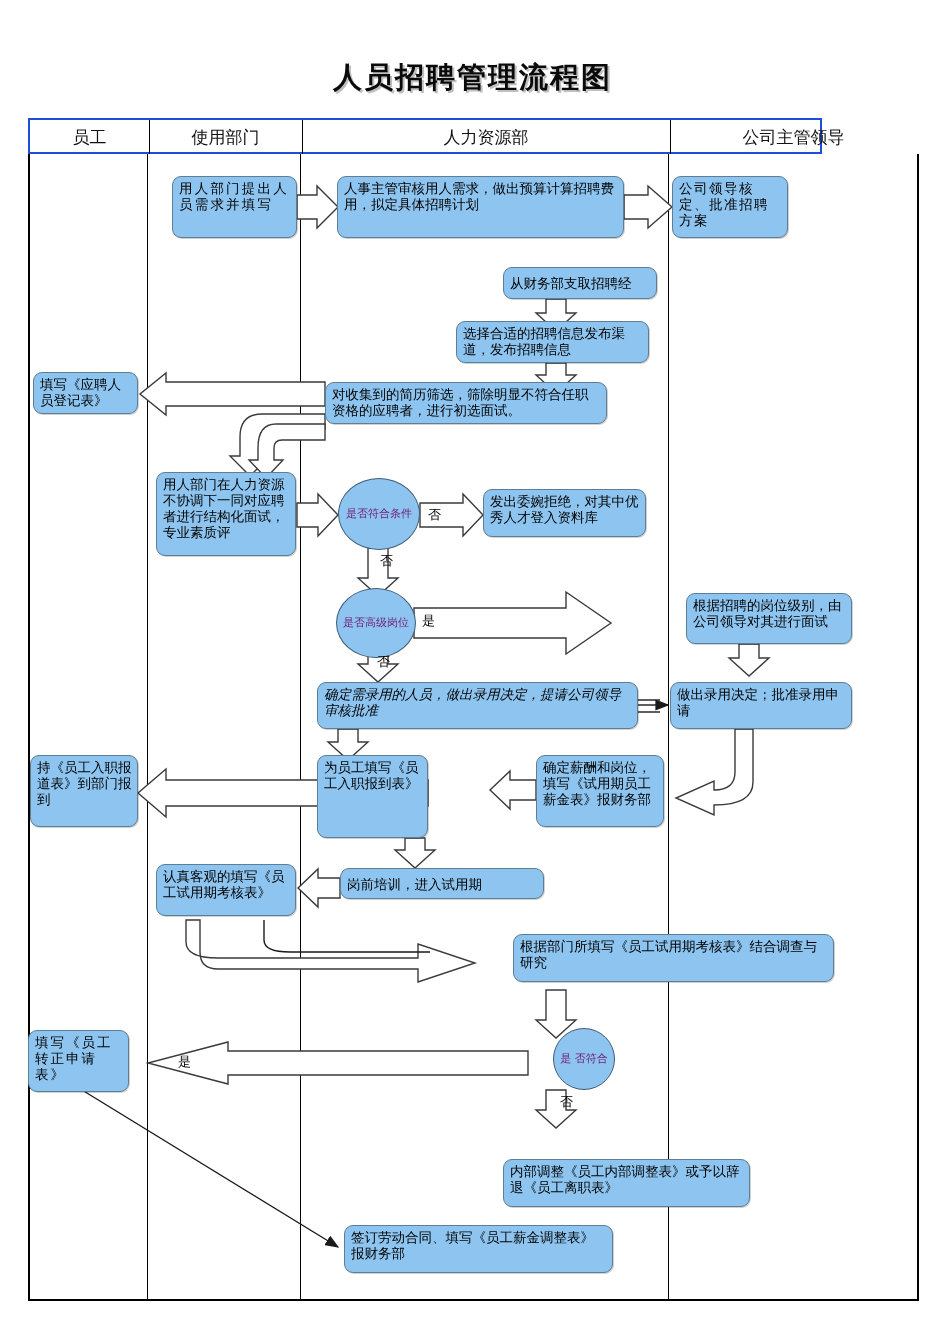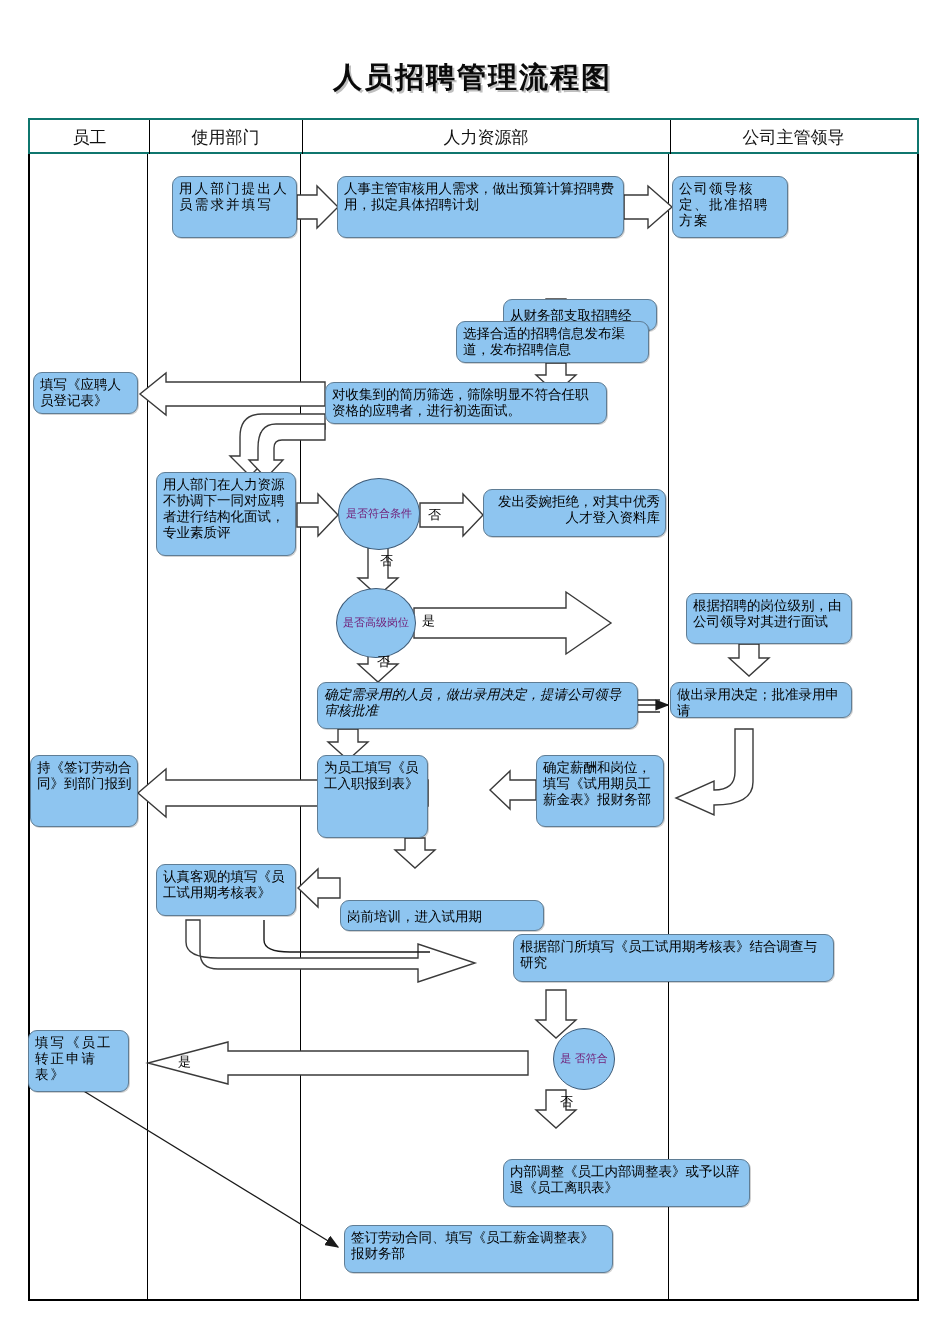--- a/index.html
+++ b/index.html
@@ -9,42 +9,42 @@
   
   #title{
     position:absolute;left:0;top:58px;width:945px;text-align:center;
     font-family:"DejaVu Sans","Liberation Sans",sans-serif;
     font-weight:bold;font-size:29px;letter-spacing:2px;color:#0a0a0a;
     text-shadow:2px 2px 0 #bfbfbf;
   }
 
   
   #lanes{position:absolute;left:28px;top:118px;width:891px;height:1185px;}
-  .lane-head-row{position:absolute;left:0;top:0;width:891px;height:36px;
-    border:2px solid #0f766e;box-sizing:border-box;background:#fff;}
+  .lane-head-row{position:absolute;left:0;top:0;width:794px;height:36px;
+    border:2px solid #1d4ed8;box-sizing:border-box;background:#fff;}
   .lane-head{position:absolute;top:0;height:34px;line-height:34px;text-align:center;
     font-size:17px;color:#111;font-family:"DejaVu Serif","Liberation Serif",serif;}
   .lane-head.sep{border-right:1.5px solid #000;}
   .lane-body{position:absolute;left:0;top:36px;width:891px;height:1147px;
     border-left:2px solid #000;border-right:2px solid #000;border-bottom:2px solid #000;
     box-sizing:border-box;}
   .vline{position:absolute;top:36px;width:0;border-left:1.5px solid #000;height:1147px;}
 
   
   .node{
     position:absolute;box-sizing:border-box;
     background:#8ec5f0;border:1.2px solid #5f7d95;border-radius:9px;
     color:#000;font-size:13.5px;line-height:16px;
     padding:3px 5px 3px 6px;
     font-family:"DejaVu Sans","Liberation Sans",sans-serif;
     box-shadow:1px 1px 0 rgba(0,0,0,.18);
     overflow:hidden;
   }
   .node.wide-space{letter-spacing:2.2px;}
-  .node.vcenter{display:flex;align-items:center;margin-top:32px;}
+  .node.vcenter{display:flex;align-items:center;}
 
   .decision{
     position:absolute;box-sizing:border-box;border-radius:50%;
     background:#8ec5f0;border:1.2px solid #3f5c78;
     display:flex;align-items:center;justify-content:center;text-align:center;
     font-size:11px;line-height:16px;color:#701a75;
   }
 
   .edge-label{
     position:absolute;font-size:13px;color:#000;background:transparent;
@@ -150,35 +150,35 @@
   <div class="node" style="left:456px;top:321px;width:193px;height:42px;">选择合适的招聘信息发布渠道，发布招聘信息</div>
 
   <div class="node" style="left:325px;top:382px;width:282px;height:42px;">对收集到的简历筛选，筛除明显不符合任职资格的应聘者，进行初选面试。</div>
 
   <div class="node" style="left:33px;top:372px;width:105px;height:42px;">填写《应聘人员登记表》</div>
 
   <div class="node" style="left:156px;top:472px;width:140px;height:84px;">用人部门在人力资源不协调下一同对应聘者进行结构化面试，专业素质评</div>
 
   <div class="decision" style="left:338px;top:478px;width:82px;height:72px;">是否符合条件</div>
 
-  <div class="node" style="left:483px;top:489px;width:183px;height:48px;text-align:right;">发出委婉拒绝，对其中优秀人才登入资料库</div>
+  <div class="node" style="left:483px;top:489px;width:163px;height:48px;">发出委婉拒绝，对其中优秀人才登入资料库</div>
 
   <div class="decision" style="left:336px;top:588px;width:80px;height:70px;">是否高级岗位</div>
 
   <div class="node" style="left:686px;top:593px;width:166px;height:51px;">根据招聘的岗位级别，由公司领导对其进行面试</div>
 
   <div class="node" style="left:317px;top:682px;width:321px;height:47px;font-style:italic;">确定需录用的人员，做出录用决定，提请公司领导审核批准</div>
 
-  <div class="node" style="left:670px;top:682px;width:182px;height:36px;">做出录用决定；批准录用申请</div>
+  <div class="node" style="left:670px;top:682px;width:182px;height:47px;">做出录用决定；批准录用申请</div>
 
   <div class="node" style="left:536px;top:755px;width:128px;height:72px;">确定薪酬和岗位，填写《试用期员工薪金表》报财务部</div>
 
   <div class="node" style="left:317px;top:755px;width:111px;height:83px;">为员工填写《员工入职报到表》</div>
 
-  <div class="node" style="left:30px;top:755px;width:108px;height:72px;">持《签订劳动合同》到部门报到</div>
+  <div class="node" style="left:30px;top:755px;width:108px;height:72px;">持《员工入职报道表》到部门报到</div>
 
   <div class="node vcenter" style="left:340px;top:868px;width:204px;height:31px;">岗前培训，进入试用期</div>
 
   <div class="node" style="left:156px;top:864px;width:140px;height:52px;">认真客观的填写《员工试用期考核表》</div>
 
   <div class="node" style="left:513px;top:934px;width:321px;height:48px;">根据部门所填写《员工试用期考核表》结合调查与研究</div>
 
   <div class="decision" style="left:526px;top:1028px;width:62px;height:62px;margin-left:27px;">是  否符合</div>
 
   <div class="node" style="left:28px;top:1030px;width:101px;height:62px;letter-spacing:2px;">填写《员工转正申请表》</div>

